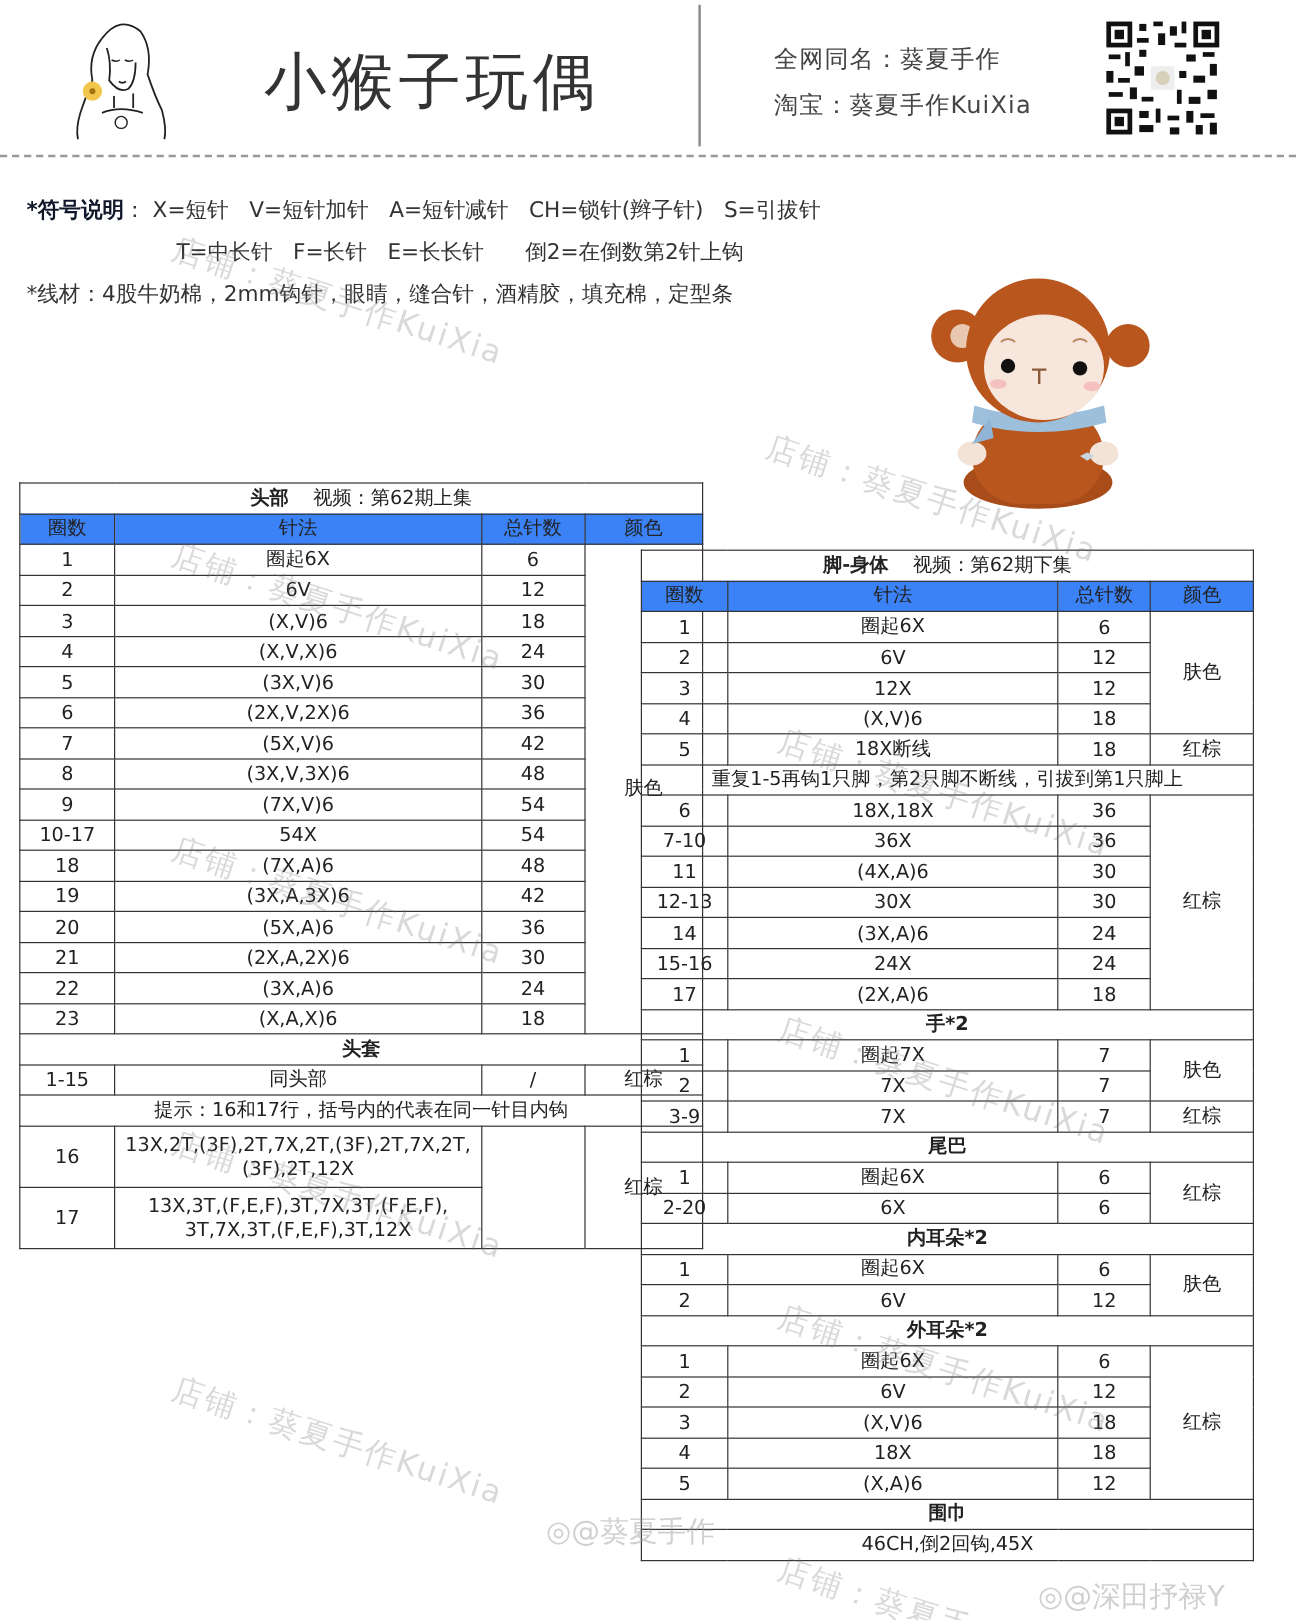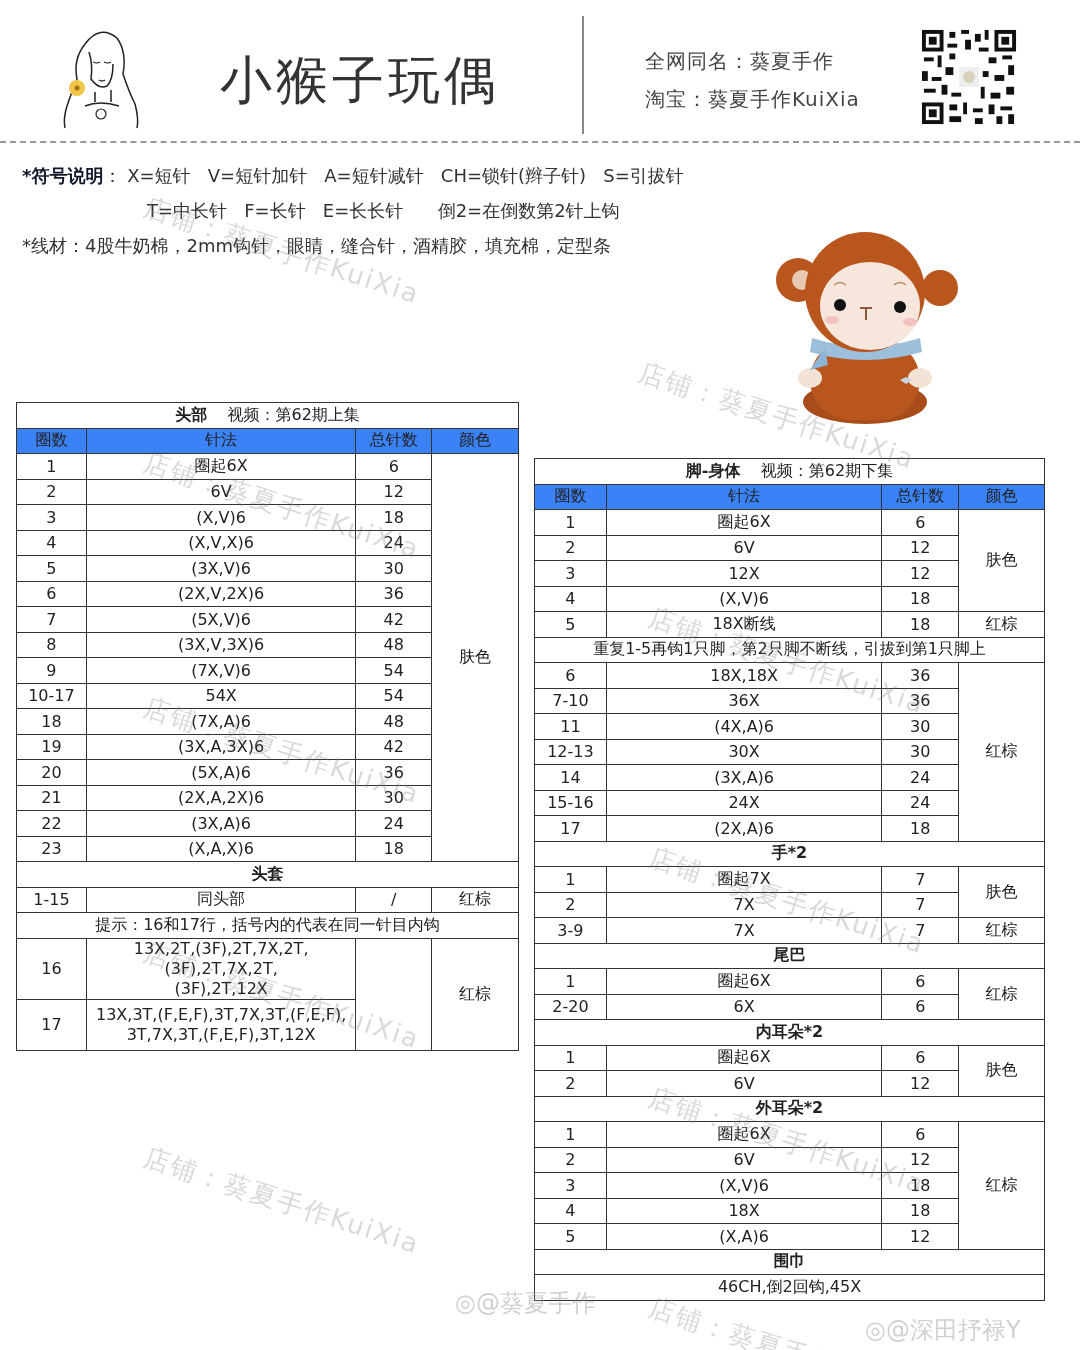--- a/index.html
+++ b/index.html
@@ -1,20 +1,20 @@
 <!DOCTYPE html>
 <html><head>
 <meta charset="utf-8">
 <style>
   * { box-sizing: border-box; margin: 0; padding: 0; }
   html, body { width: 1080px; height: 1350px; background: #ffffff; overflow: hidden; }
   body { position: relative; font-family: "DejaVu Sans", "Liberation Sans", sans-serif; color: #222; }
 
   
-  .header { position: absolute; left: 0; top: 16px; width: 1040px; height: 128px; }
+  .header { position: absolute; left: 0; top: 4px; width: 1040px; height: 128px; }
   .avatar { position: absolute; left: 55px; top: 8px; width: 90px; height: 105px; }
   .title { position: absolute; left: 220px; top: 30px; font-size: 52px; letter-spacing: 4px; color: #333; font-weight: normal; }
   .vdivider { position: absolute; left: 582px; top: 0; width: 2px; height: 118px; background: #888; }
   .shop-line1 { position: absolute; left: 645px; top: 32px; font-size: 20px; color: #444; letter-spacing: 1px; }
   .shop-line2 { position: absolute; left: 645px; top: 70px; font-size: 20px; color: #444; letter-spacing: 1px; }
   .qr { position: absolute; left: 918px; top: 12px; width: 102px; height: 98px; }
   .dash-line { position: absolute; left: 0; top: 125px; width: 1080px; border-top: 2px dashed #999; }
 
   
   .notes { position: absolute; left: 22px; top: 158px; font-size: 18px; color: #333; line-height: 35px; }
@@ -25,21 +25,21 @@
   
   .monkey { position: absolute; left: 770px; top: 230px; width: 190px; height: 200px; }
 
   
   table { border-collapse: collapse; position: absolute; font-size: 16px; color: #222; }
   td, th { border: 1.5px solid #333; text-align: center; height: 25.5px; font-weight: normal; padding: 0; }
   .t-head { font-weight: bold; }
   .hdr-row th { background: #3b82f6; }
   .section-title { font-weight: bold; margin-left: 21px; }
 
-  #head-table { left: 16px; top: 402px; width: 503px; }
+  #head-table { left: 16px; top: 402px; width: 570px; }
   #head-table col.c1 { width: 70px; }
   #head-table col.c2 { width: 270px; }
   #head-table col.c3 { width: 76px; }
   #head-table col.c4 { width: 87px; }
 
   #body-table { left: 534px; top: 458px; width: 511px; }
   #body-table col.c1 { width: 72px; }
   #body-table col.c2 { width: 276px; }
   #body-table col.c3 { width: 77px; }
   #body-table col.c4 { width: 86px; }
@@ -455,14 +455,14 @@
 <div class="wm" style="left:645px; top:355px;">店铺：葵夏手作KuiXia</div>
 <div class="wm" style="left:150px; top:445px;">店铺：葵夏手作KuiXia</div>
 <div class="wm" style="left:150px; top:690px;">店铺：葵夏手作KuiXia</div>
 <div class="wm" style="left:655px; top:600px;">店铺：葵夏手作KuiXia</div>
 <div class="wm" style="left:655px; top:840px;">店铺：葵夏手作KuiXia</div>
 <div class="wm" style="left:150px; top:935px;">店铺：葵夏手作KuiXia</div>
 <div class="wm" style="left:655px; top:1080px;">店铺：葵夏手作KuiXia</div>
 <div class="wm" style="left:150px; top:1140px;">店铺：葵夏手作KuiXia</div>
 <div class="wm" style="left:655px; top:1290px;">店铺：葵夏手作KuiXia</div>
 
-<div class="weibo" style="left:455px; top:1260px;margin-top:27px;"><span>◎</span><span>@葵夏手作</span></div>
+<div class="weibo" style="left:455px; top:1260px;"><span>◎</span><span>@葵夏手作</span></div>
 <div class="weibo" style="left:865px; top:1314px;"><span>◎</span><span>@深田抒禄Y</span></div>
 
 </body></html>

